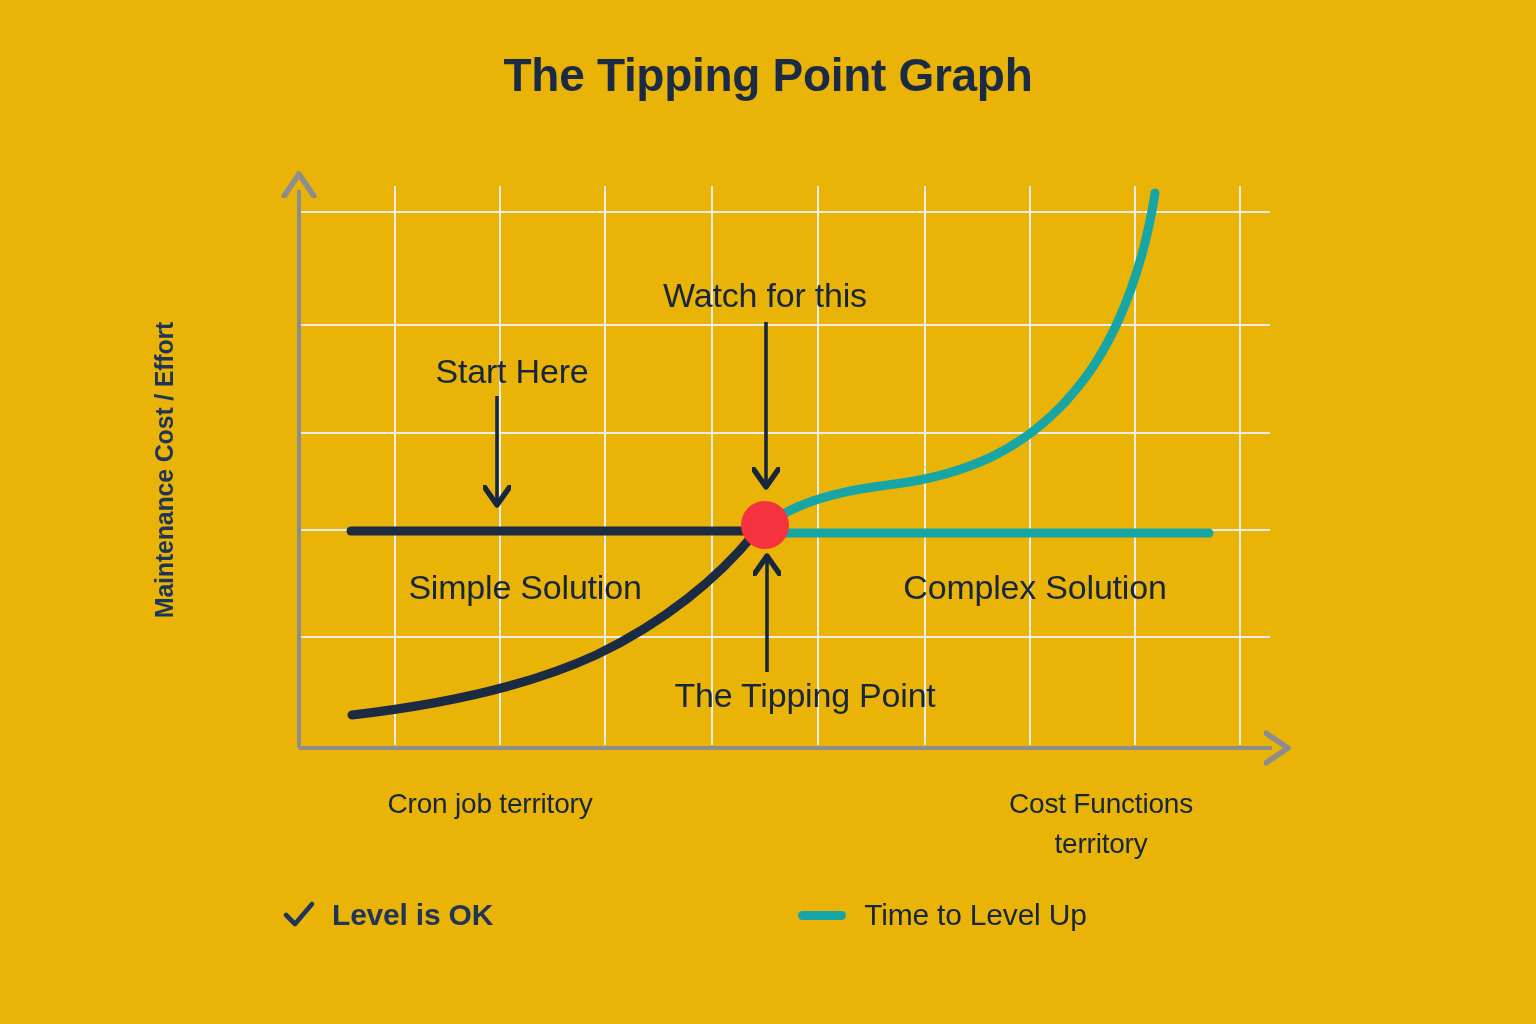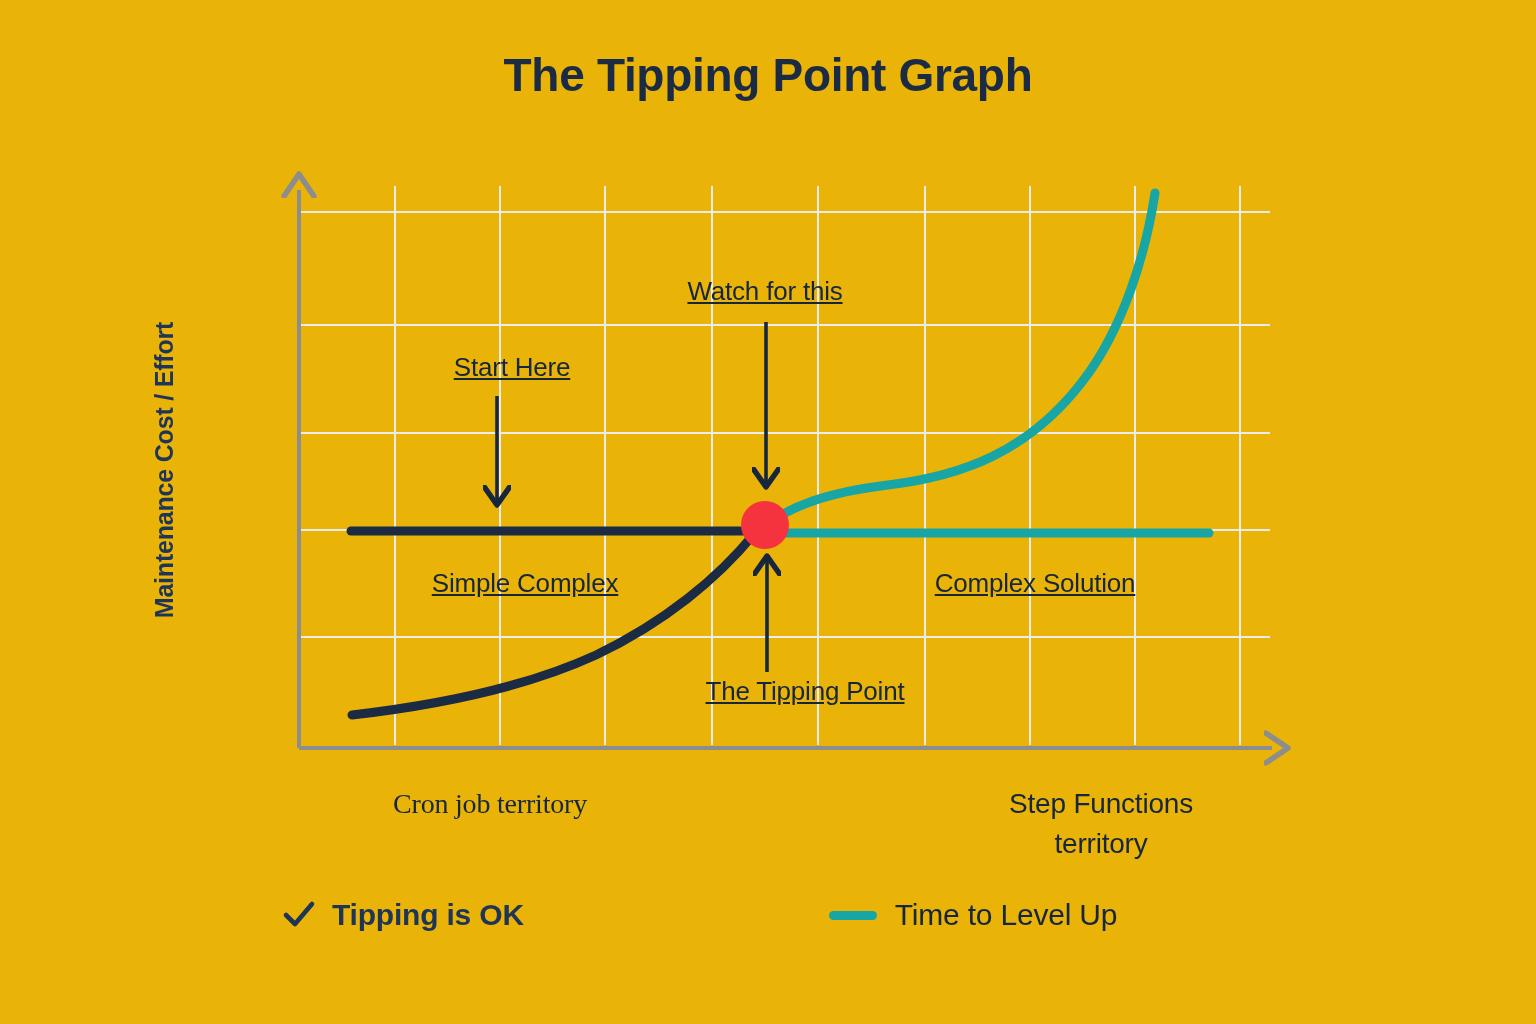--- a/index.html
+++ b/index.html
@@ -43,41 +43,40 @@
     transform: rotate(-90deg);
     transform-origin: 250px 250px;
     text-align: center;
     font-size: 25px;
     font-weight: bold;
     color: #1f3557;
     letter-spacing: -0.2px;
   }
   .annot {
     position: absolute;
-    font-size: 26px;
+    font-size: 34px;
     color: #16263d;
     white-space: nowrap;
     letter-spacing: -0.2px;
-    text-decoration: underline;
   }
   .annot-start   { left: 0; top: 352px; width: 994px; text-align: center; margin-left: 15px; }
   .annot-watch   { left: 0; top: 276px; width: 1530px; text-align: center; }
   .annot-simple  { left: 0; top: 568px; width: 1050px; text-align: center; }
   .annot-complex { left: 0; top: 568px; width: 2070px; text-align: center; }
   .annot-tipping { left: 0; top: 676px; width: 1610px; text-align: center; }
 
   .xcat {
     position: absolute;
     font-size: 28px;
     color: #16263d;
     text-align: center;
     line-height: 1.42;
     letter-spacing: -0.2px;
   }
-  .xcat-1 { left: 340px; top: 784px; width: 300px; font-family: Liberation Serif, serif; }
+  .xcat-1 { left: 340px; top: 784px; width: 300px; }
   .xcat-2 { left: 648px; top: 784px; width: 300px; }
   .xcat-3 { left: 972px; top: 784px; width: 258px; }
 
   .legend {
     position: absolute;
     left: 282px;
     top: 898px;
     display: flex;
     align-items: center;
   }
@@ -159,39 +158,39 @@
 
     <circle cx="765" cy="525" r="24" fill="#f4333f"></circle>
 
     <line x1="497" y1="396" x2="497" y2="505" stroke="#16263d" stroke-width="3.6" marker-end="url(#annot-arrow)"></line>
     <line x1="766" y1="322" x2="766" y2="487" stroke="#16263d" stroke-width="3.6" marker-end="url(#annot-arrow)"></line>
     <line x1="767" y1="672" x2="767" y2="556" stroke="#16263d" stroke-width="3.6" marker-end="url(#annot-arrow)"></line>
   </svg>
 
   <div class="annot annot-start">Start Here</div>
   <div class="annot annot-watch">Watch for this</div>
-  <div class="annot annot-simple">Simple Complex</div>
+  <div class="annot annot-simple">Simple Solution</div>
   <div class="annot annot-complex">Complex Solution</div>
   <div class="annot annot-tipping">The Tipping Point</div>
 
   <div class="xcat xcat-1">
     <div>Cron job territory</div>
   </div>
   <div class="xcat xcat-3">
-    <div>Step Functions</div>
+    <div>Cost Functions</div>
     <div>territory</div>
   </div>
 
   <div class="legend">
 
     <div class="legend-item first">
       <svg class="legend-check" viewBox="0 0 34 34">
         <path d="M4,17 L13,26 L30,6" fill="none" stroke="#1f3557" stroke-width="4.6" stroke-linecap="round" stroke-linejoin="round"></path>
       </svg>
-      <span class="legend-label-bold">Tipping is OK</span>
+      <span class="legend-label-bold">Level is OK</span>
     </div>
 
     <div class="legend-item">
       <span class="legend-dash" style="background:#17a5a5"></span>
       <span class="legend-label">Time to Level Up</span>
     </div>
 
   </div>
 
 </div>

